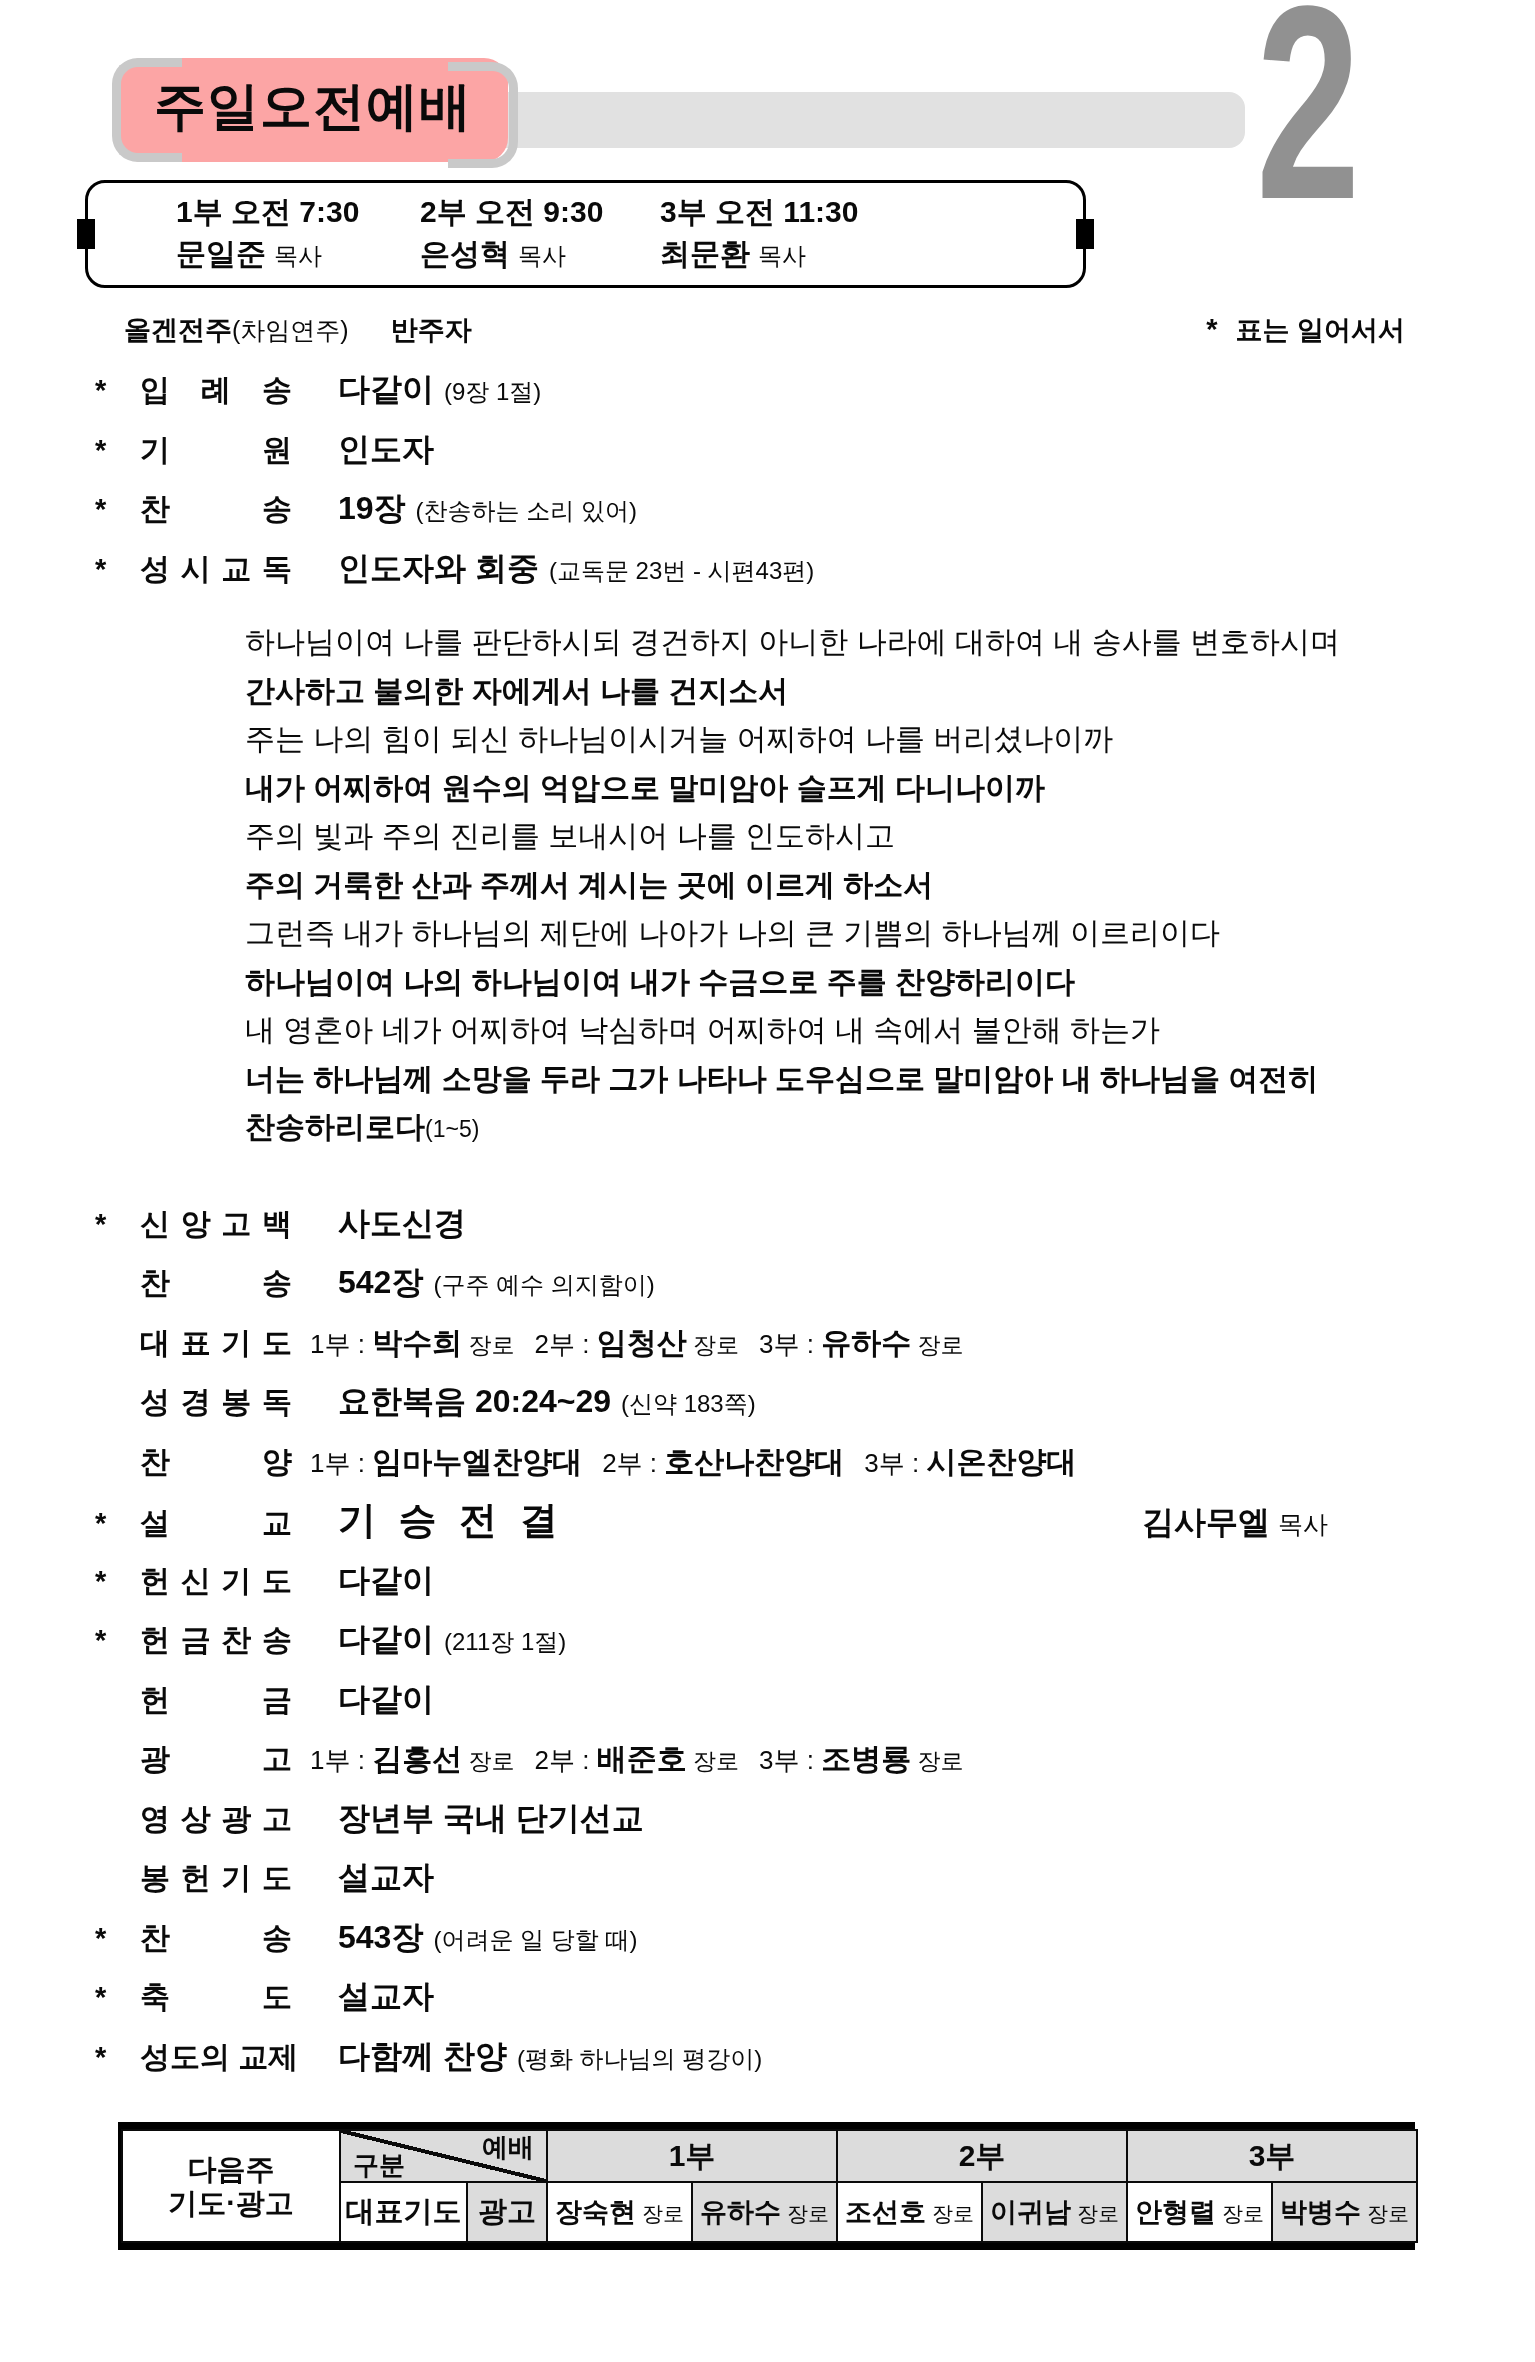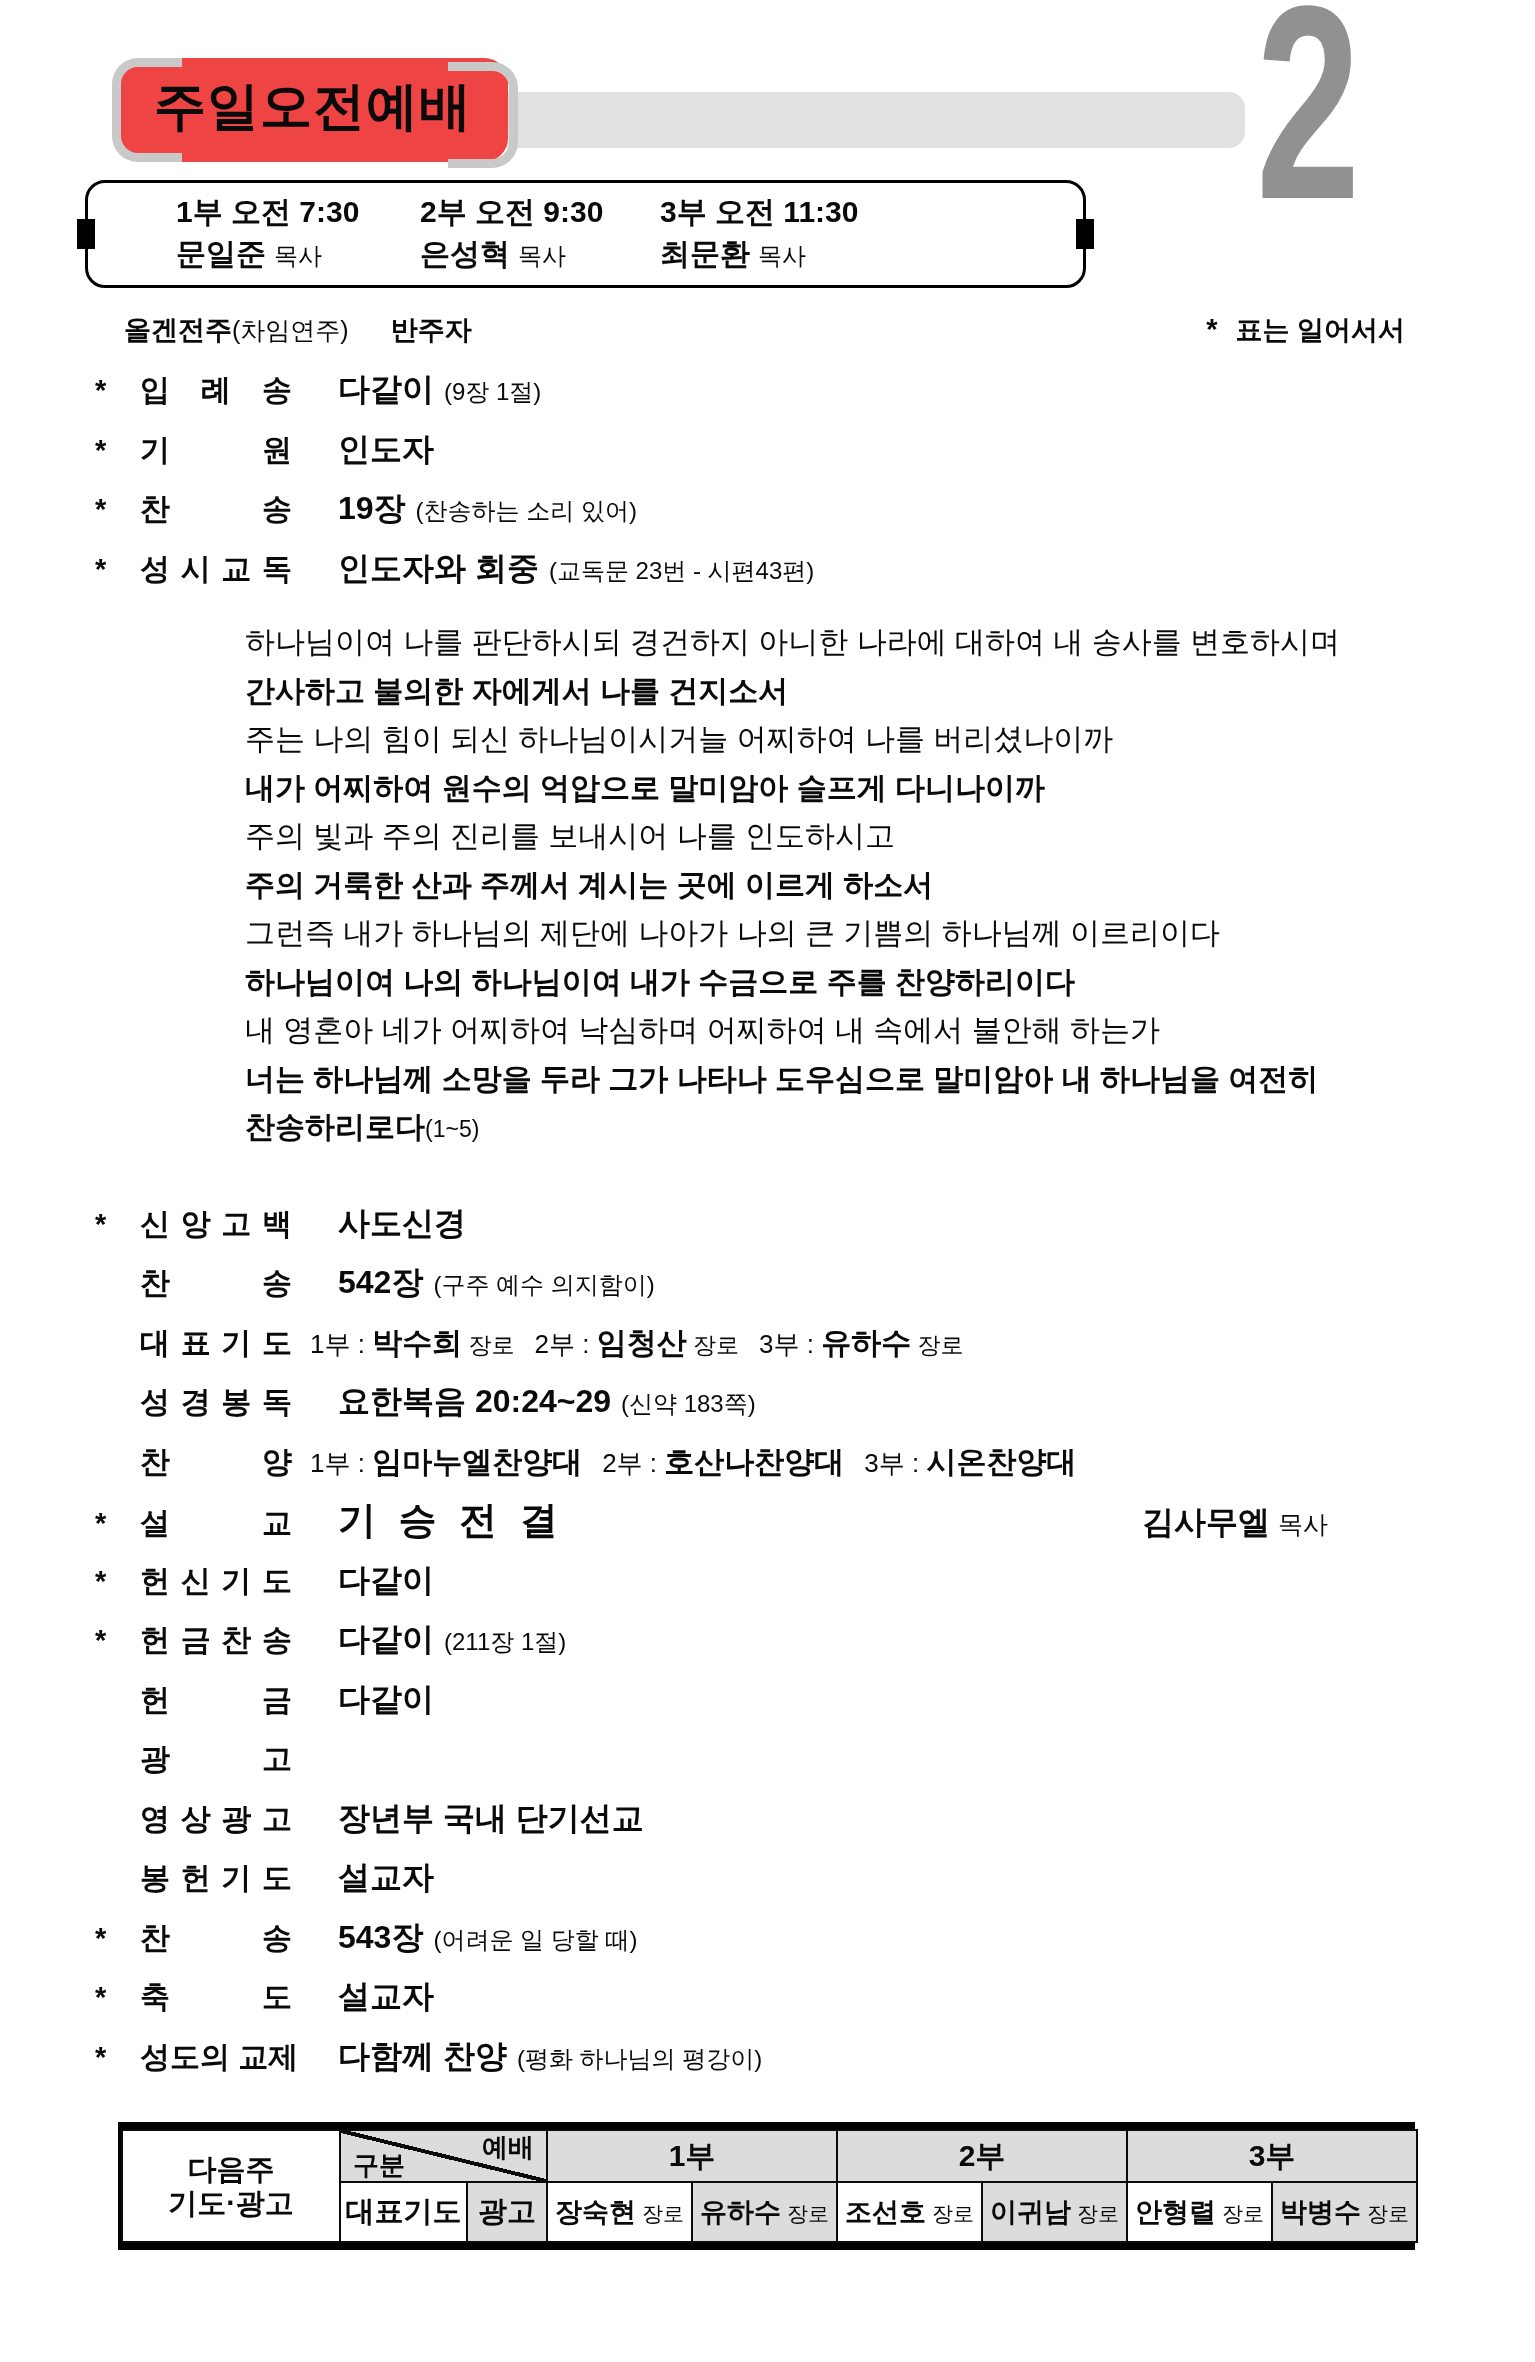--- a/index.html
+++ b/index.html
@@ -3,21 +3,21 @@
 <meta charset="utf-8">
 <style>
   html,body{margin:0;padding:0;background:#fff;}
   .page{position:relative;width:1535px;height:2362px;background:#fff;color:#0a0a0a;
         font-family:"Liberation Sans","DejaVu Sans",sans-serif;overflow:hidden;}
 
   
   .gray-band{position:absolute;left:470px;top:92px;width:775px;height:56px;
              background:#e1e1e1;border-radius:0 16px 16px 0;z-index:1;}
   .title-box{position:absolute;left:118px;top:58px;width:390px;height:104px;
-             background:#ef4444;border-radius:24px;z-index:2;}
+             background:#fca5a5;border-radius:24px;z-index:2;}
   .bracket{position:absolute;width:70px;top:0;bottom:0;border:9px solid #c9c9c9;box-sizing:border-box;}
   .bracket.left{left:-6px;border-right:none;border-radius:26px 0 0 26px;}
   .bracket.right{right:-10px;top:4px;bottom:-6px;border-left:none;border-radius:0 26px 26px 0;}
   .title-text{position:absolute;left:0;right:0;top:50%;transform:translateY(-54%);
               text-align:center;font-size:52px;font-weight:bold;letter-spacing:1px;}
   .big-two{position:absolute;left:1256px;top:-36px;z-index:3;font-size:276px;line-height:276px;
            font-weight:bold;color:#919191;transform:scaleX(0.68);transform-origin:0 0;}
 
   
   .service-box{position:absolute;left:85px;top:180px;width:995px;height:102px;
@@ -221,20 +221,25 @@
 
     <div class="row">
       <span class="star-c"></span>
       <span class="label">헌 금</span>
       <span class="value">다같이</span>
     </div>
 
     <div class="row">
       <span class="star-c"></span>
       <span class="label">광 고</span>
+      <span class="parts">
+        <span class="part"><span class="pre">1부 : </span><span class="nm">김흥선</span><span class="suf"> 장로</span></span>
+        <span class="part"><span class="pre">2부 : </span><span class="nm">배준호</span><span class="suf"> 장로</span></span>
+        <span class="part"><span class="pre">3부 : </span><span class="nm">조병룡</span><span class="suf"> 장로</span></span>
+      </span>
     </div>
 
     <div class="row">
       <span class="star-c"></span>
       <span class="label">영 상 광 고</span>
       <span class="value">장년부 국내 단기선교</span>
     </div>
 
     <div class="row">
       <span class="star-c"></span>

